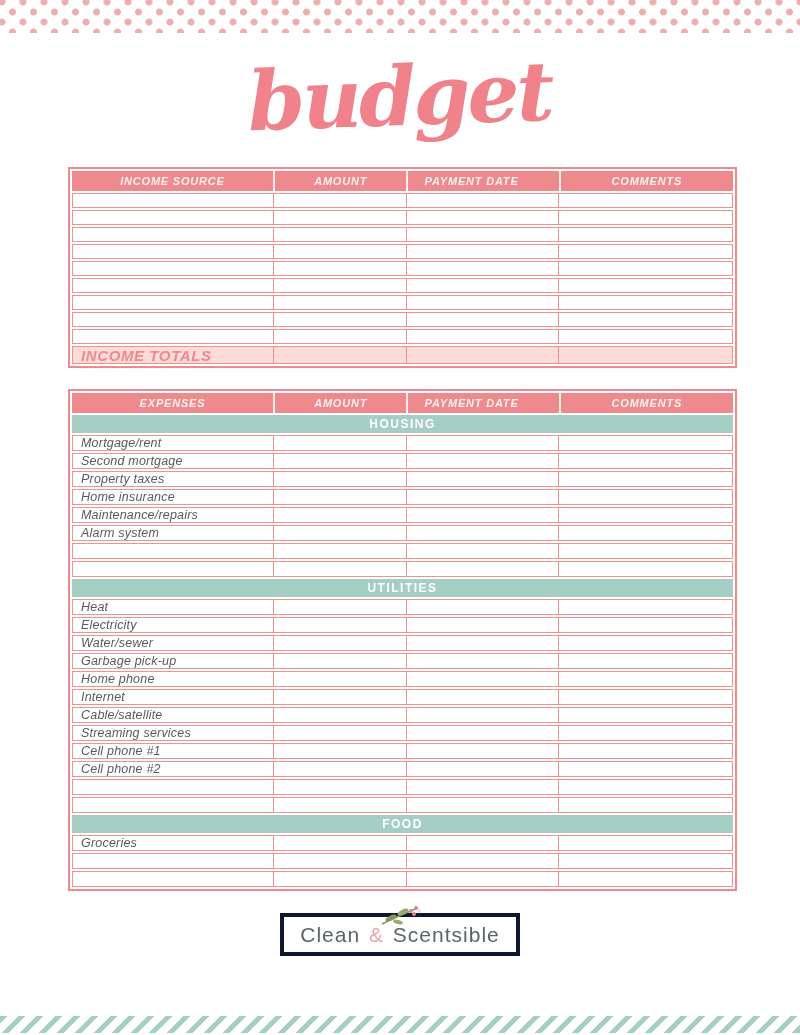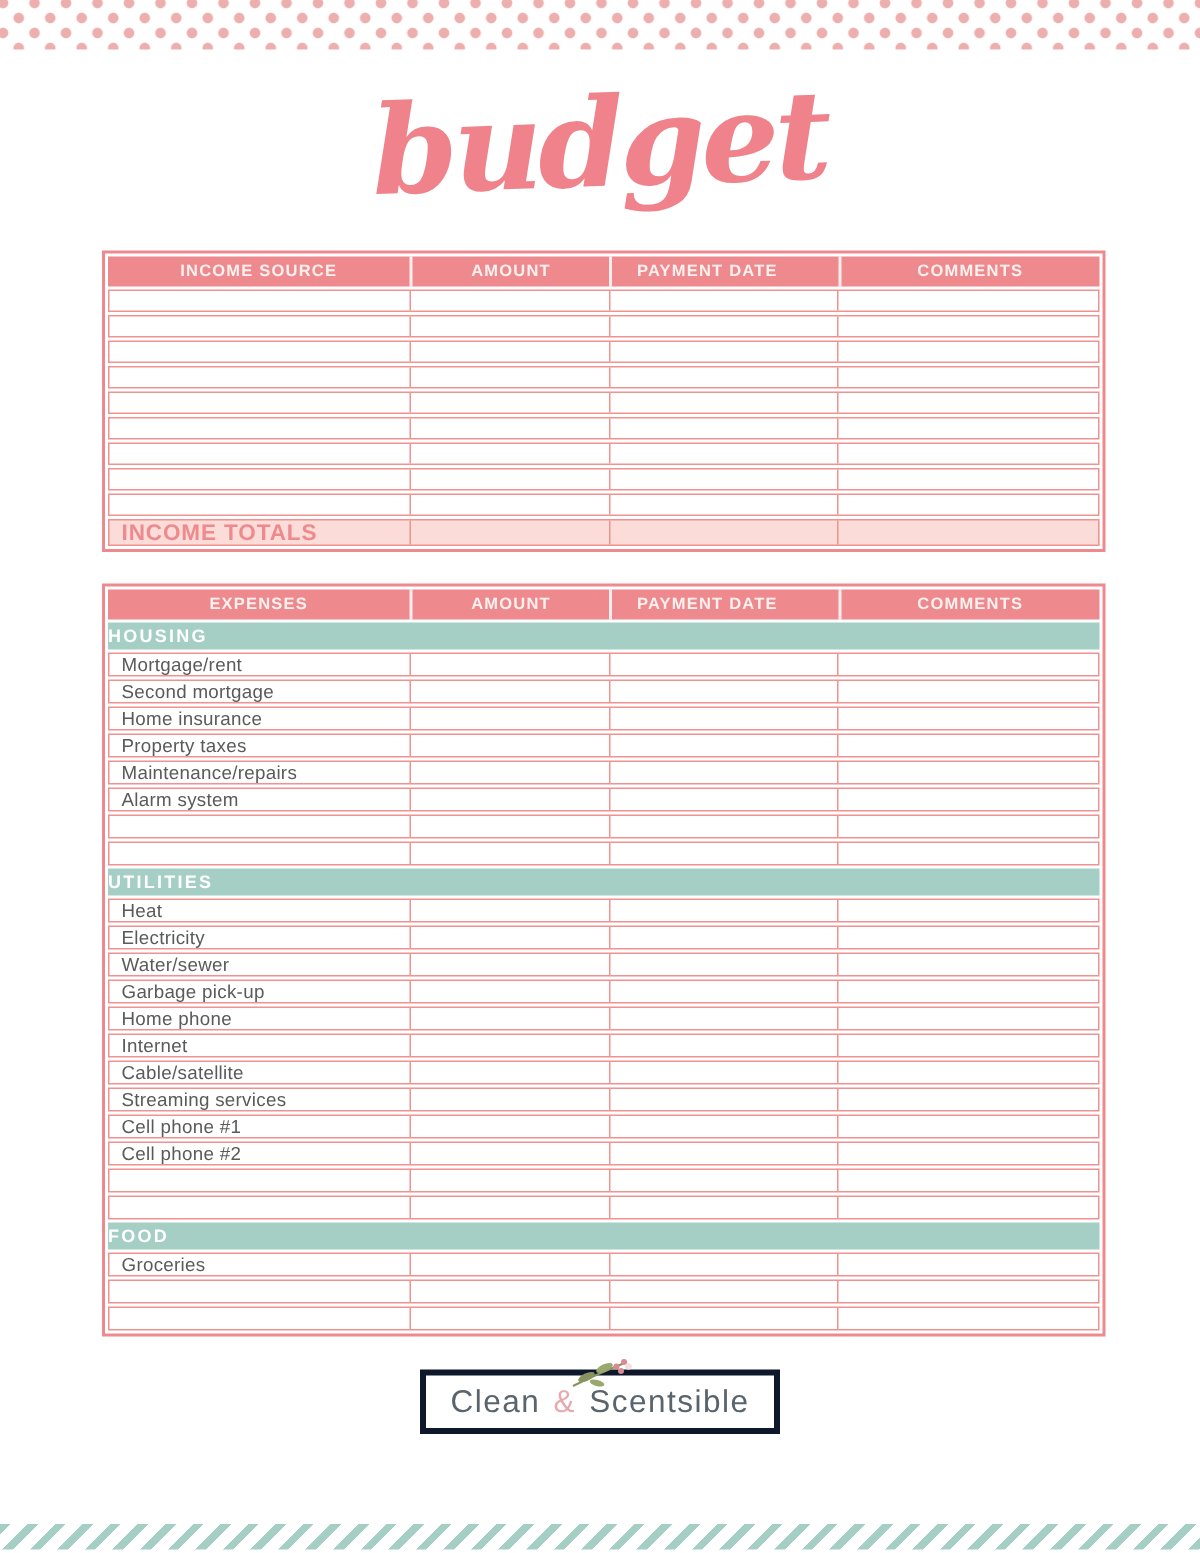--- a/index.html
+++ b/index.html
@@ -28,42 +28,42 @@
   }
   .title-suffix {
     font-size: 23px; font-weight: bold; letter-spacing: 4px;
     color: var(--suffix-teal,#aacfc7); margin-left: 4px; transform: translateY(-4px);
   }
 
   
   .table { width: 669px; margin-left: 68px; border: 2px solid var(--pink,#ee8a8d);
     padding: 2px; background: #fff; }
   #income-table { margin-bottom: 21px; }
-  .trow { display: flex; }
+  .trow { display: flex; font-style: italic; }
   .thead { background: var(--pink,#ee8a8d); height: 20px; margin-bottom: 2px; }
   .hcell { display: flex; align-items: center; justify-content: center;
     font-size: 11px; font-weight: bold; letter-spacing: .8px; color: #fdf1ef; }
   .hcell + .hcell { border-left: 2px solid rgba(255,255,255,.85); }
   .c1 { width: 30.4%; } .c2 { width: 20.2%; } .c3 { width: 19.4%; } .c4 { flex: 1; margin-left: 24px; }
 
   .brow { border: 1.5px solid var(--pink-border,#f0928f); margin-bottom: 2px; background: #fff; }
   .brow:last-child { margin-bottom: 0; }
   .cell { display: flex; align-items: center; }
   .cell + .cell { border-left: 1.5px solid var(--pink-border,#f0928f); }
   #income-table .cell { height: 13px; }
   #expense-table .cell { height: 14px; }
   .label-cell { padding-left: 8px; font-size: 12.5px; letter-spacing: .2px;
     color: var(--label,#5a5a5a); }
 
   .totals-row { background: var(--pink-light,#fbdcd8); }
   .totals-row .label-cell { color: var(--pink,#ee8a8d); font-weight: bold;
     font-size: 15px; letter-spacing: .6px; }
   #income-table .totals-row .cell { height: 16px; }
 
-  .band { background: var(--teal,#a5cec5); color: #fff; text-align: left;
+  .band { background: var(--teal,#a5cec5); color: #fff; text-align: center;
     font-weight: bold; font-size: 12px; letter-spacing: 1.5px;
     height: 18px; line-height: 18px; margin-bottom: 2px; }
 
   
   .footer { display: flex; justify-content: center; margin-top: 10px; }
   .logo-box { position: relative; border: 4px solid #0f172a;
     padding: 6px 16px 5px; margin-top: 12px; }
   .sprig { position: absolute; top: -15px; left: 50%; transform: translateX(-50%); }
   .brand { font-size: 21px; letter-spacing: 1px; color: var(--brand-text,#5a646c); }
   .brand .amp { color: var(--amp,#e8a9ad); padding: 0 2px; }
@@ -167,27 +167,27 @@
         <div class="cell c3"></div>
         <div class="cell c4"></div>
       </div>
       <div class="trow brow">
         <div class="cell c1 label-cell">Second mortgage</div>
         <div class="cell c2"></div>
         <div class="cell c3"></div>
         <div class="cell c4"></div>
       </div>
       <div class="trow brow">
+        <div class="cell c1 label-cell">Property taxes</div>
+        <div class="cell c2"></div>
+        <div class="cell c3"></div>
+        <div class="cell c4"></div>
+      </div>
+      <div class="trow brow">
         <div class="cell c1 label-cell">Home insurance</div>
-        <div class="cell c2"></div>
-        <div class="cell c3"></div>
-        <div class="cell c4"></div>
-      </div>
-      <div class="trow brow">
-        <div class="cell c1 label-cell">Property taxes</div>
         <div class="cell c2"></div>
         <div class="cell c3"></div>
         <div class="cell c4"></div>
       </div>
       <div class="trow brow">
         <div class="cell c1 label-cell">Maintenance/repairs</div>
         <div class="cell c2"></div>
         <div class="cell c3"></div>
         <div class="cell c4"></div>
       </div>

